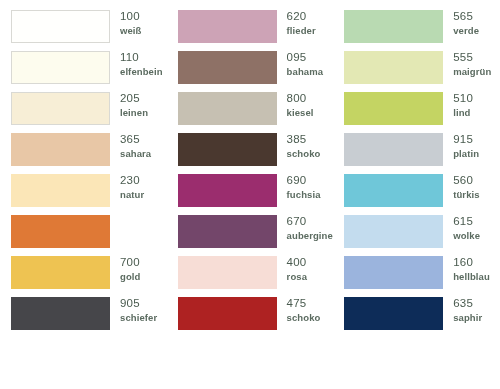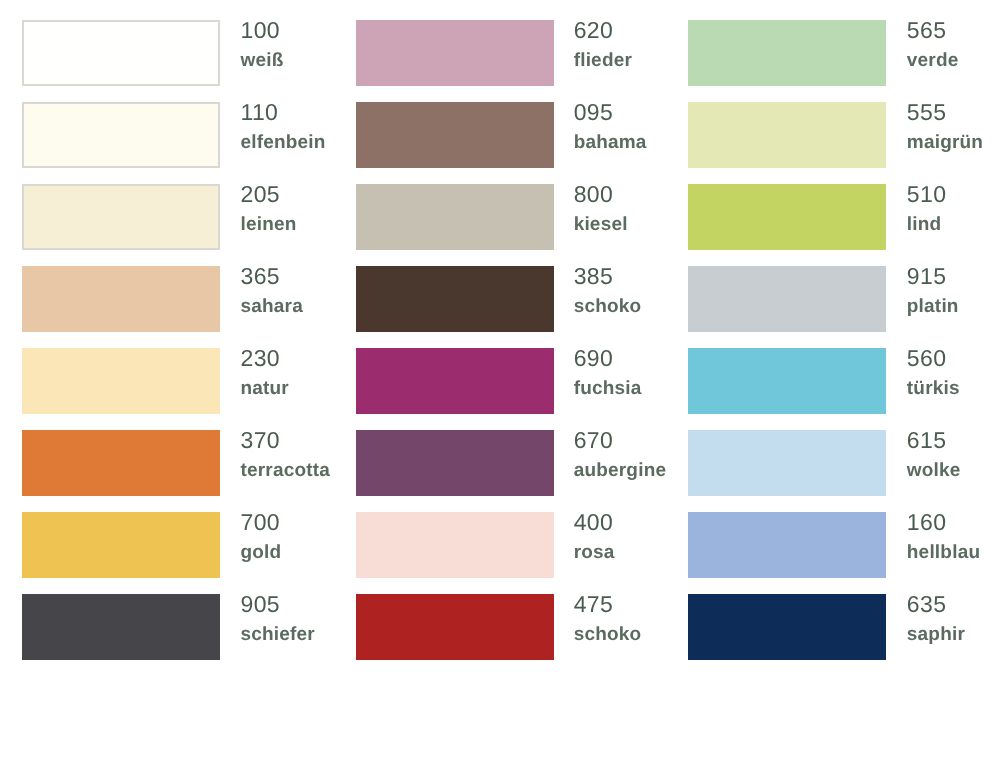--- a/index.html
+++ b/index.html
@@ -15,21 +15,20 @@
   }
   .palette {
     position: relative;
     width: 500px;
     height: 389px;
     background: #ffffff;
     display: flex;
     flex-direction: row;
     padding: 10px 0 0 0;
     box-sizing: border-box;
-    justify-content: flex-end;
   }
   .column {
     width: 166.6px;
     display: flex;
     flex-direction: column;
   }
   .swatch-row {
     display: flex;
     flex-direction: row;
     align-items: flex-start;
@@ -102,24 +101,20 @@
       </div>
       <div class="swatch-row">
         <div class="swatch-chip" style="background-color: rgb(251, 230, 183);"></div>
         <div class="swatch-labels">
           <div class="swatch-code">230</div>
           <div class="swatch-name">natur</div>
         </div>
       </div>
       <div class="swatch-row">
         <div class="swatch-chip" style="background-color: rgb(223, 121, 54);"></div>
-        <div class="swatch-labels">
-          <div class="swatch-code">370</div>
-          <div class="swatch-name">terracotta</div>
-        </div>
       </div>
       <div class="swatch-row">
         <div class="swatch-chip" style="background-color: rgb(238, 195, 82);"></div>
         <div class="swatch-labels">
           <div class="swatch-code">700</div>
           <div class="swatch-name">gold</div>
         </div>
       </div>
       <div class="swatch-row">
         <div class="swatch-chip" style="background-color: rgb(70, 70, 74);"></div>

